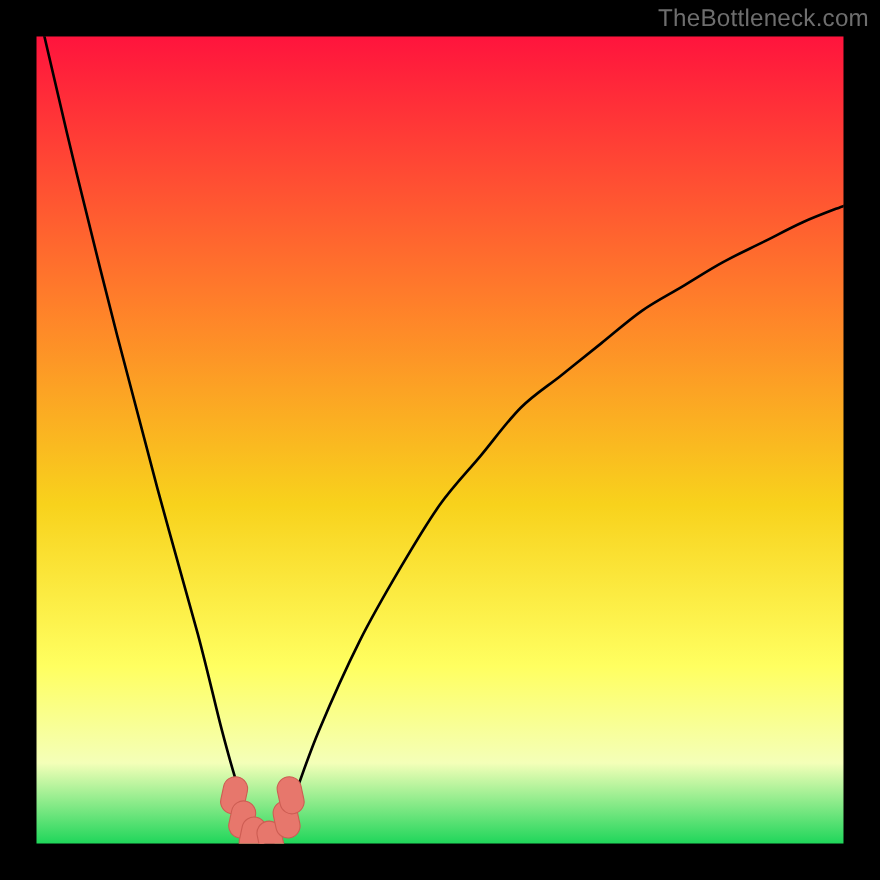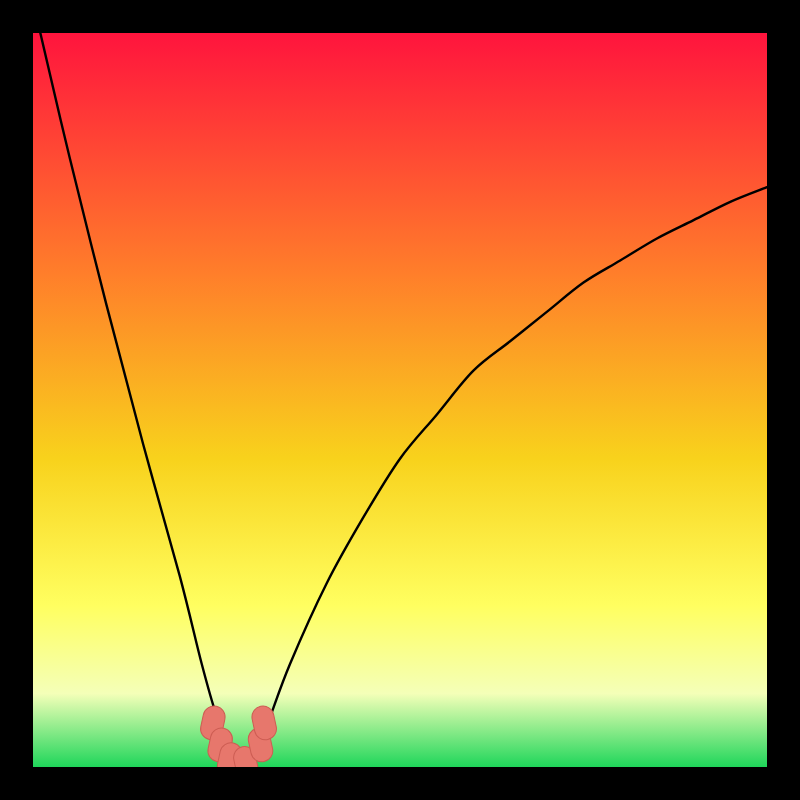--- a/index.html
+++ b/index.html
@@ -34,20 +34,21 @@
     left: 33px;
     width: 734px;
     height: 734px;
   }
   svg { display: block; }
 </style>
 </head>
 <body>
 
 <div class="frame">
+  <div class="watermark">TheBottleneck.com</div>
   <div class="plot">
     <svg id="svg" width="734" height="734" viewBox="0 0 734 734">
       <defs>
         <linearGradient id="bg" x1="0" y1="0" x2="0" y2="1">
           <stop id="g0" offset="0%" stop-color="#ff143d"></stop>
           <stop id="g1" offset="33%" stop-color="#ff7f2a"></stop>
           <stop id="g2" offset="58%" stop-color="#f8d21c"></stop>
           <stop id="g3" offset="78%" stop-color="#ffff60"></stop>
           <stop id="g4" offset="90%" stop-color="#f4ffb8"></stop>
           <stop id="g5" offset="100%" stop-color="#1fd65a"></stop>

